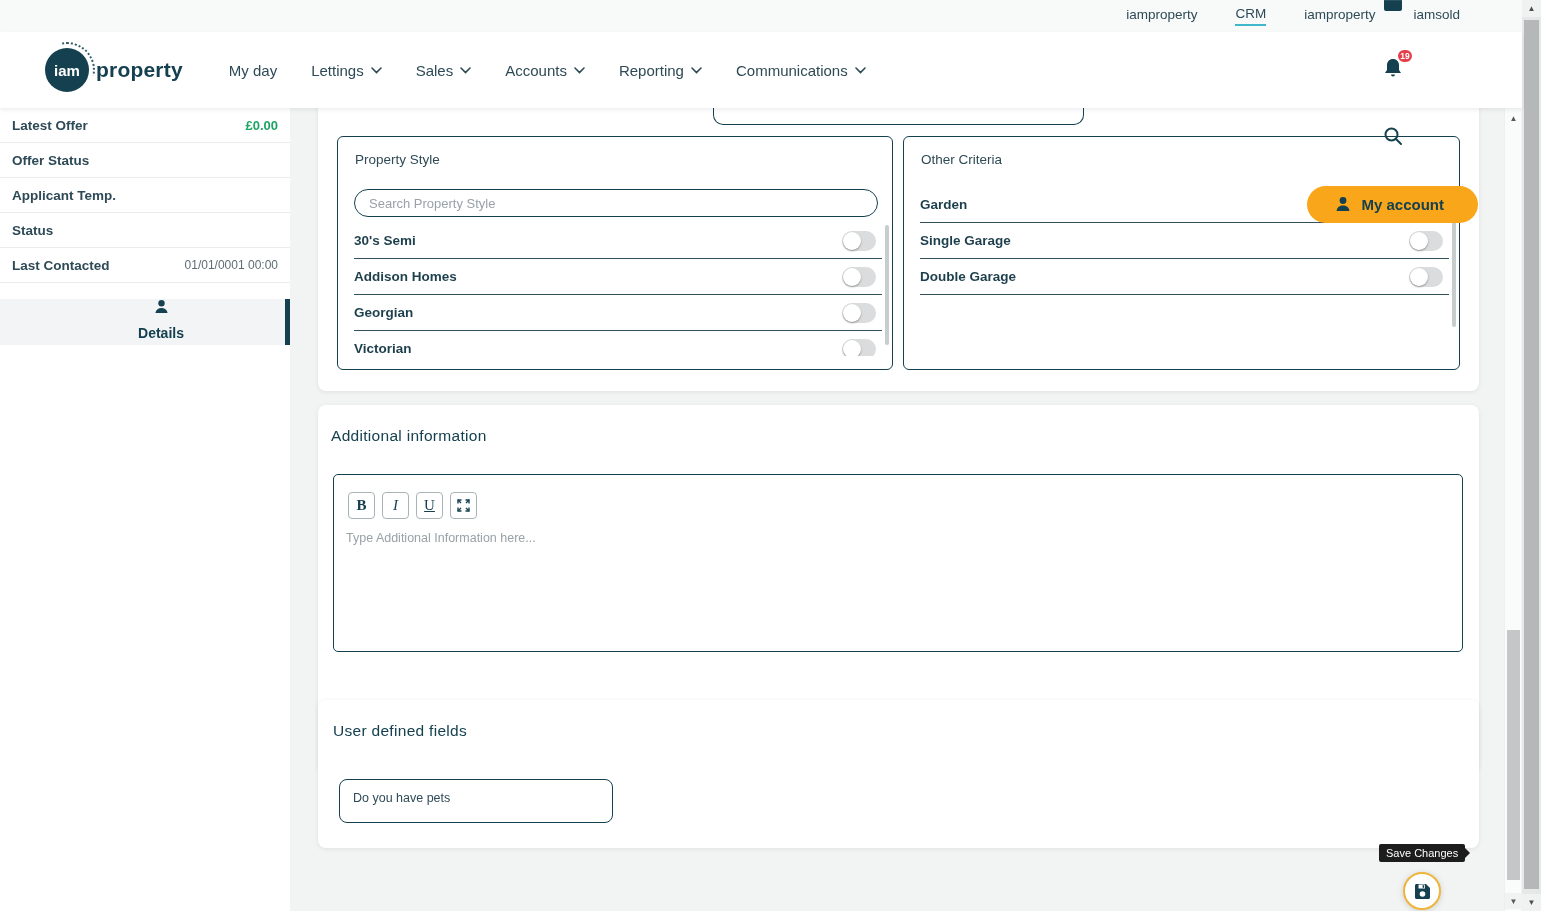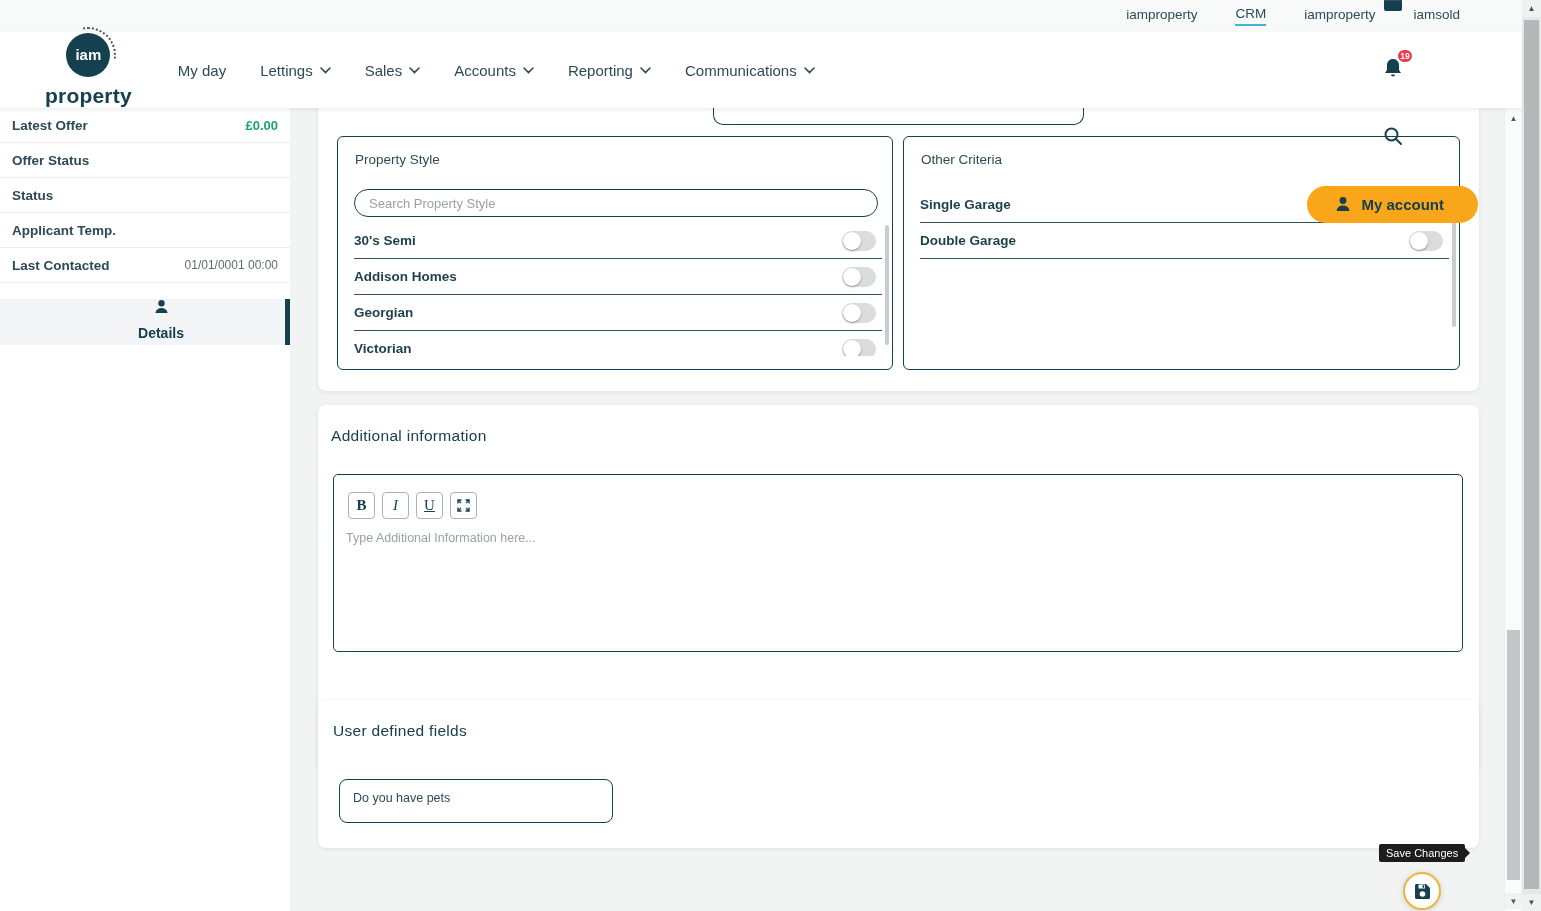--- a/index.html
+++ b/index.html
@@ -8,21 +8,21 @@
 
   .screen { position:absolute; inset:0; }
 
   
   .topbar { position:absolute; left:0; top:0; width:1522px; height:32px; background:#f8fafa; display:flex; align-items:center; justify-content:flex-end; gap:38px; padding-right:62px; }
   .topbar a { font-size:13.5px; color:#2e4a56; text-decoration:none; padding-bottom:3px; cursor:pointer; }
   .topbar a.active { border-bottom:2px solid #3fb6c9; }
 
   
   .header { position:absolute; left:0; top:32px; width:1522px; height:76px; background:#ffffff; box-shadow:0 2px 4px rgba(0,0,0,.07); display:flex; align-items:center; z-index:5; }
-  .logo { display:flex; align-items:center; gap:7px; margin-left:45px;flex-direction:column; }
+  .logo { display:flex; align-items:center; gap:7px; margin-left:45px; }
   .logo-circle { position:relative; width:44px; height:44px; background:#15404f; border-radius:50%; display:flex; align-items:center; justify-content:center; color:#fff; font-weight:bold; font-size:15px; }
   .logo-circle::after { content:""; position:absolute; inset:-6px; border:2px dotted #15404f; border-radius:50%; clip-path:polygon(40% 0,100% 0,100% 60%,40% 60%); opacity:.85; }
   .logo-word { font-size:21px; font-weight:bold; color:#15404f; letter-spacing:.2px; }
   .nav { display:flex; align-items:center; gap:34px; margin-left:46px; }
   .nav-item { display:flex; align-items:center; gap:7px; font-size:15px; color:#2e4a56; cursor:pointer; }
   .chev { width:11px; height:7px; }
   .header-right { margin-left:auto; display:flex; align-items:center; gap:33px; margin-right:44px;flex-direction:column; }
   .hicon { width:34px; height:34px; display:flex; align-items:center; justify-content:center; cursor:pointer; position:relative; }
   .badge { position:absolute; top:-4px; right:-4px; min-width:16px; height:16px; background:#e43f4a; border:2px solid #fff; border-radius:9px; color:#fff; font-size:8.5px; font-weight:bold; display:flex; align-items:center; justify-content:center; padding:0 2px; }
   .account-btn { display:flex; align-items:center; gap:10px; background:#f9a61b; border:none; border-radius:19px; height:37px; padding:0 34px 0 28px; font-size:15px; font-weight:bold; color:#15404f; cursor:pointer; font-family:inherit; }
@@ -197,25 +197,25 @@
   <aside class="sidebar">
     <div class="side-row">
       <span class="side-label">Latest Offer</span>
       <span class="side-value green">£0.00</span>
     </div>
     <div class="side-row">
       <span class="side-label">Offer Status</span>
       <span class="side-value"></span>
     </div>
     <div class="side-row">
+      <span class="side-label">Applicant Temp.</span>
+      <span class="side-value"></span>
+    </div>
+    <div class="side-row">
       <span class="side-label">Status</span>
-      <span class="side-value"></span>
-    </div>
-    <div class="side-row">
-      <span class="side-label">Applicant Temp.</span>
       <span class="side-value"></span>
     </div>
     <div class="side-row">
       <span class="side-label">Last Contacted</span>
       <span class="side-value">01/01/0001 00:00</span>
     </div>
     <div class="side-active">
       <svg width="15" height="15" viewBox="0 0 16 16">
           <circle cx="8" cy="4.5" r="3.4" fill="#15404f"></circle>
           <path d="M1.5 15c.6-3.6 3.3-5.4 6.5-5.4s5.9 1.8 6.5 5.4z" fill="#15404f"></path>
@@ -257,20 +257,26 @@
                 <div class="knob"></div>
               </div>
           </div>
         </div>
         <div class="list-scroll ls-ps"></div>
       </div>
 
       <div class="panel panel-oc">
         <div class="panel-title">Other Criteria</div>
         <div class="tlist tlist-oc">
+          <div class="trow">
+            <span class="lbl">Garden</span>
+            <div class="toggle">
+                <div class="knob"></div>
+              </div>
+          </div>
           <div class="trow">
             <span class="lbl">Single Garage</span>
             <div class="toggle">
                 <div class="knob"></div>
               </div>
           </div>
           <div class="trow">
             <span class="lbl">Double Garage</span>
             <div class="toggle">
                 <div class="knob"></div>

